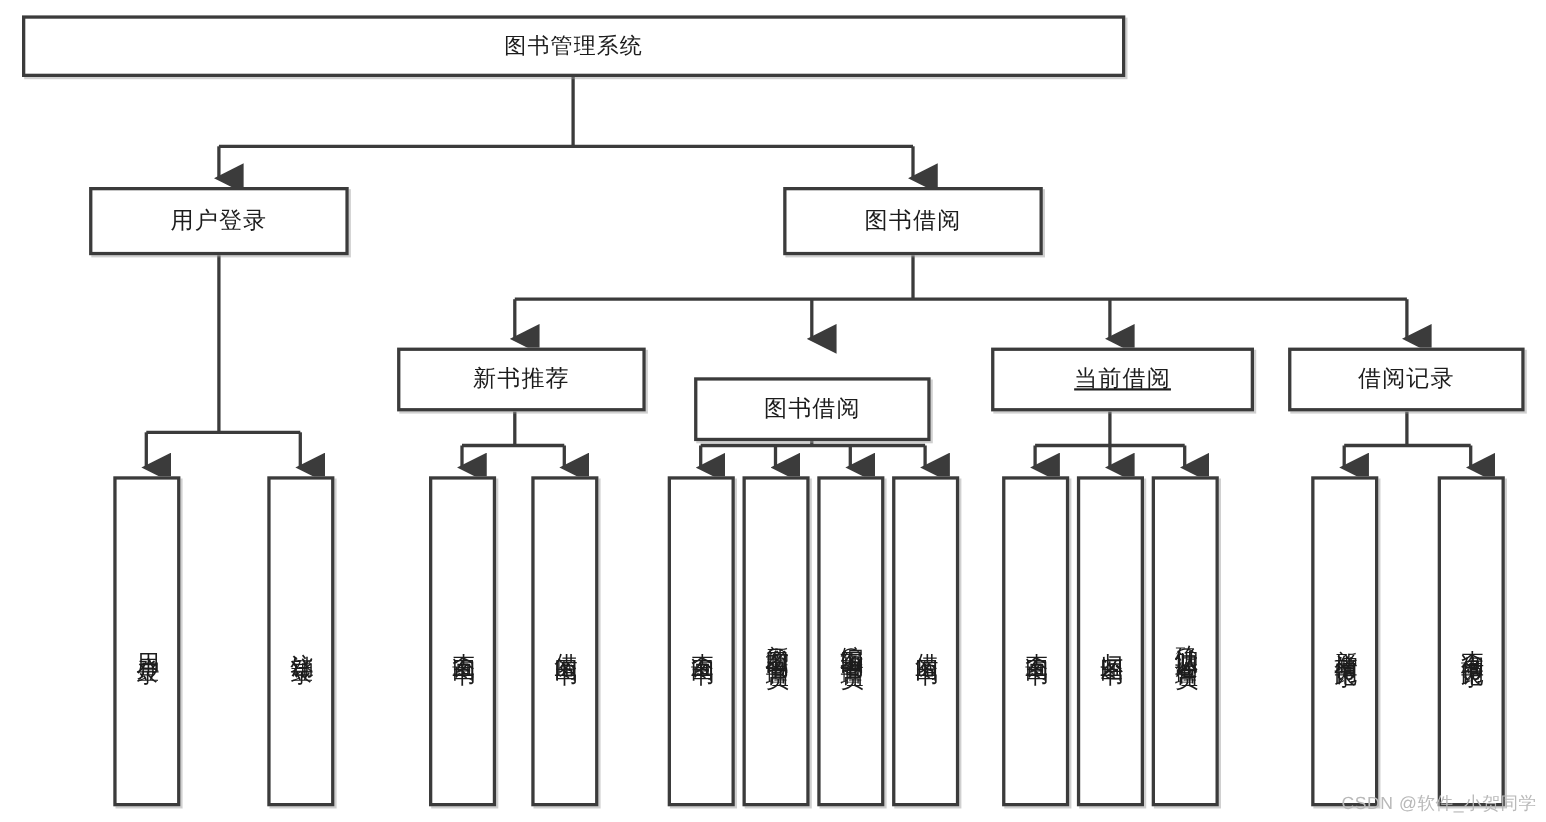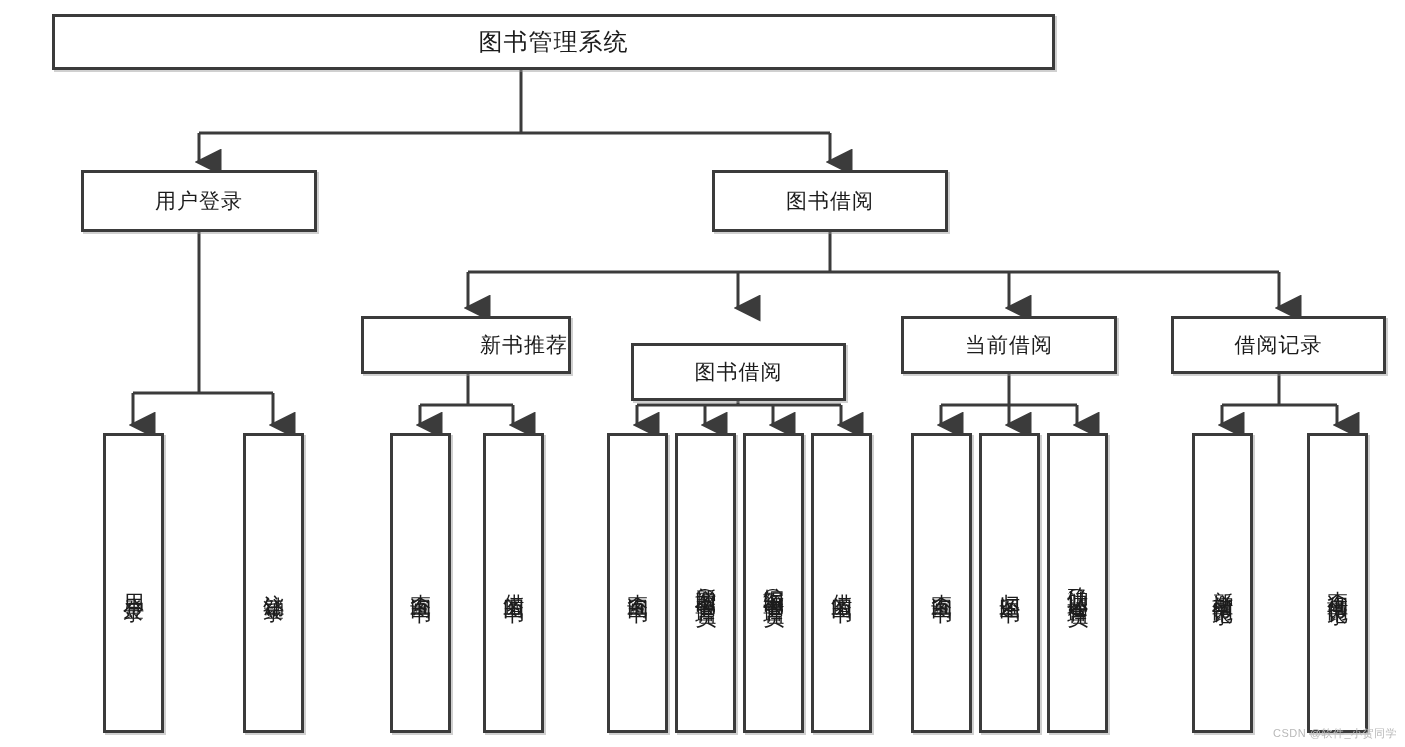--- a/index.html
+++ b/index.html
@@ -21,42 +21,42 @@
     box-shadow:2px 2px 0 rgba(150,150,150,0.45);
     display:flex;align-items:center;justify-content:center;
     color:#1c1c1c;
     text-align:center;
   }
   .node.horiz{
     font-size:21px;
     letter-spacing:1px;
     line-height:1.2;
   }
-  .node.root{font-size:24px;margin-left:32px;}
+  .node.root{font-size:20px;}
   .node.vert{
     writing-mode:vertical-rl;
     text-orientation:upright;
     font-size:21px;
     letter-spacing:3px;
     line-height:1.25;
     padding:8px 0;
     align-items:center;
     justify-content:center;
   }
   .node.vert .lbl{
     writing-mode:vertical-rl;
     text-orientation:upright;
     display:block;
     max-height:100%;
   }
 
   .watermark{
     position:absolute;
     right:8px;bottom:6px;
-    font-size:11px;
+    font-size:16px;
     color:#b9b9b9;
     letter-spacing:0.5px;
     white-space:nowrap;
     z-index:5;
   }
 </style>
 </head>
 <body>
 
 <div id="canvas">
@@ -117,27 +117,27 @@
     <span class="lbl">图书管理系统</span>
   </div>
 
   <div class="node horiz" style="left:81px;top:170px;width:236px;height:62px;">
     <span class="lbl">用户登录</span>
   </div>
   <div class="node horiz" style="left:712px;top:170px;width:236px;height:62px;">
     <span class="lbl">图书借阅</span>
   </div>
 
-  <div class="node horiz" style="left:361px;top:316px;width:210px;height:58px;justify-content:flex-end;">
+  <div class="node horiz" style="left:361px;top:316px;width:226px;height:58px;">
     <span class="lbl">新书推荐</span>
   </div>
   <div class="node horiz" style="left:631px;top:316px;width:215px;height:58px;margin-top:27px;">
     <span class="lbl">图书借阅</span>
   </div>
-  <div class="node horiz" style="left:901px;top:316px;width:216px;height:58px;">
+  <div class="node horiz" style="left:901px;top:316px;width:239px;height:58px;text-decoration:underline;">
     <span class="lbl">当前借阅</span>
   </div>
   <div class="node horiz" style="left:1171px;top:316px;width:215px;height:58px;">
     <span class="lbl">借阅记录</span>
   </div>
 
   <div class="node vert" style="left:103px;top:433px;width:61px;height:300px;">
     <span class="lbl">用户登录</span>
   </div>
   <div class="node vert" style="left:243px;top:433px;width:61px;height:300px;">

